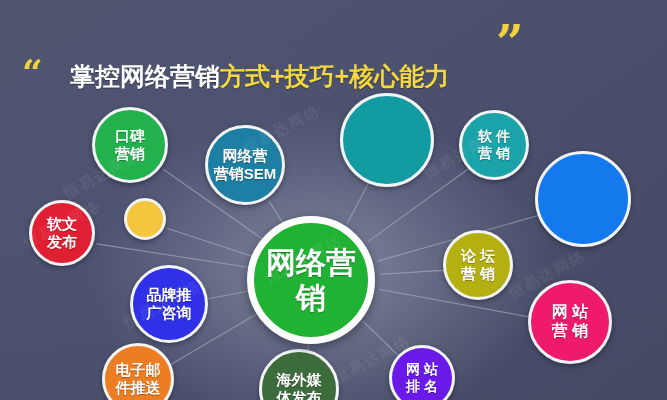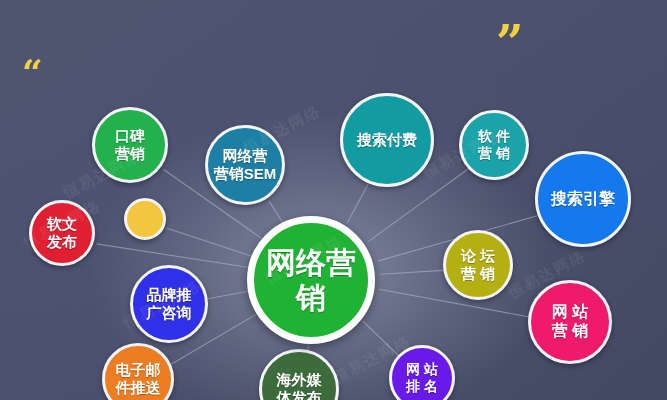--- a/index.html
+++ b/index.html
@@ -111,32 +111,30 @@
         </div>
       </div>
       <div class="node plain" style="left: 205px; top: 125px; width: 80px; height: 80px; background: rgb(29, 127, 163); font-size: 15px;">
         <div>
           <span>网络营</span>
           <span>营销SEM</span>
         </div>
       </div>
       <div class="node plain" style="left: 340px; top: 93px; width: 94px; height: 94px; background: rgb(18, 155, 160); font-size: 15px;">
         <div>
-          <span>搜索付费</span>
         </div>
       </div>
       <div class="node plain" style="left: 459px; top: 110px; width: 70px; height: 70px; background: rgb(26, 163, 168); font-size: 14px;">
         <div>
           <span>软 件</span>
           <span>营 销</span>
         </div>
       </div>
       <div class="node plain" style="left: 535px; top: 151px; width: 96px; height: 96px; background: rgb(20, 121, 237); font-size: 16px;">
         <div>
-          <span>搜索引擎</span>
         </div>
       </div>
       <div class="node plain" style="left: 29px; top: 200px; width: 66px; height: 66px; background: rgb(224, 31, 50); font-size: 15px; text-align: center;">
         <div>
           <span>软文</span>
           <span>发布</span>
         </div>
       </div>
       <div class="node plain" style="left: 124px; top: 198px; width: 42px; height: 42px; background: rgb(244, 198, 61); font-size: 14px;">
         <div></div>
@@ -180,15 +178,18 @@
       <div class="node center" style="left: 247px; top: 216px; width: 128px; height: 128px; background: rgb(31, 178, 51); border-color: rgb(255, 255, 255); font-size: 30px;">
         <div>
           <span>网络营销</span>
         </div>
       </div>
     </div>
 
   <div class="header">
     <div class="hdr-quote-open">“</div>
     <div class="hdr-quote-close">”</div>
+    <div class="hdr-sub">
+      <span class="w">掌控网络营销</span><span class="y">方式+技巧+核心能力</span>
+    </div>
   </div>
 
 </div>
 
 </body></html>

